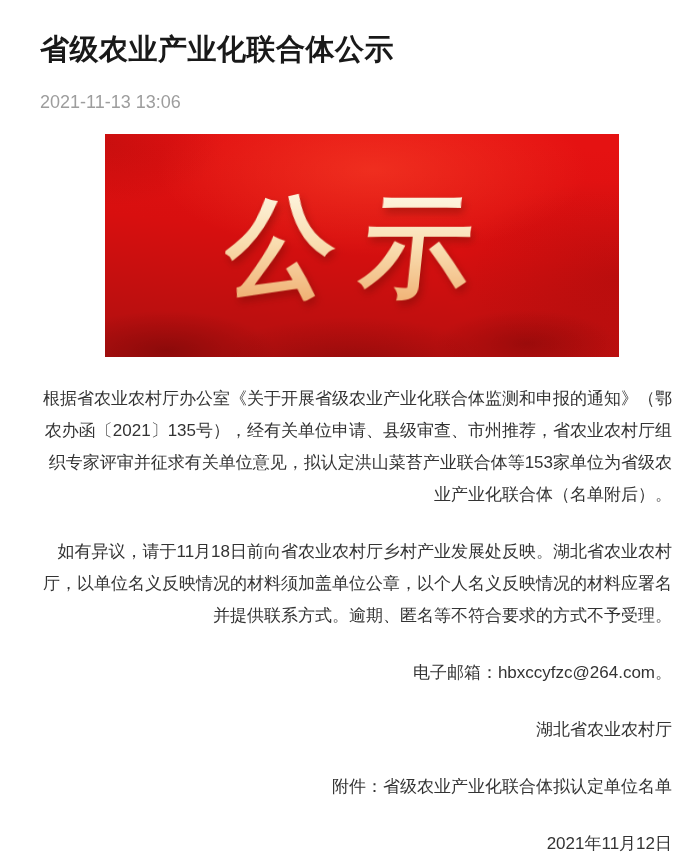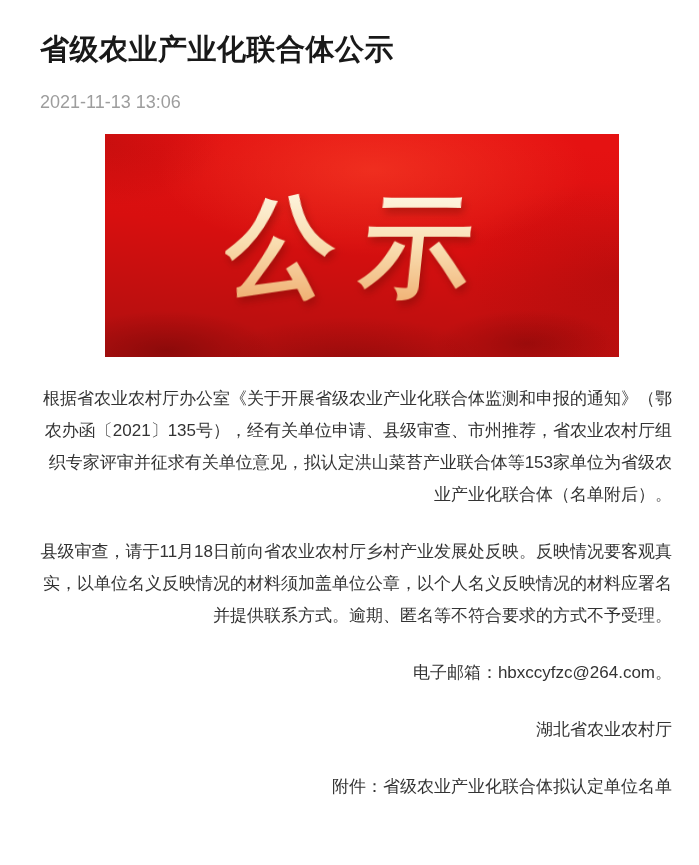--- a/index.html
+++ b/index.html
@@ -96,19 +96,20 @@
   <h1 class="title">省级农业产业化联合体公示</h1>
 
   <div class="pub-date">2021-11-13 13:06</div>
 
   <div class="banner">
     <span class="banner-text">公示</span>
   </div>
 
   <div class="article">
     <p class="para">根据省农业农村厅办公室《关于开展省级农业产业化联合体监测和申报的通知》（鄂农办函〔2021〕135号），经有关单位申请、县级审查、市州推荐，省农业农村厅组织专家评审并征求有关单位意见，拟认定洪山菜苔产业联合体等153家单位为省级农业产业化联合体（名单附后）。</p>
-    <p class="para">县级审查，请于11月18日前向省农业农村厅乡村产业发展处反映。反映情况要客观真实，以单位名义反映情况的材料须加盖单位公章，以个人名义反映情况的材料应署名并提供联系方式。逾期、匿名等不符合要求的方式不予受理。</p>
+    <p class="para">如有异议，请于11月18日前向省农业农村厅乡村产业发展处反映。湖北省农业农村厅，以单位名义反映情况的材料须加盖单位公章，以个人名义反映情况的材料应署名并提供联系方式。逾期、匿名等不符合要求的方式不予受理。</p>
     <p class="para">电子邮箱：hbxccyfzc@264.com。</p>
     <p class="para">湖北省农业农村厅</p>
     <p class="para">附件：省级农业产业化联合体拟认定单位名单</p>
+    <p class="para">2021年11月12日</p>
   </div>
 
 </div>
 
 </body></html>

